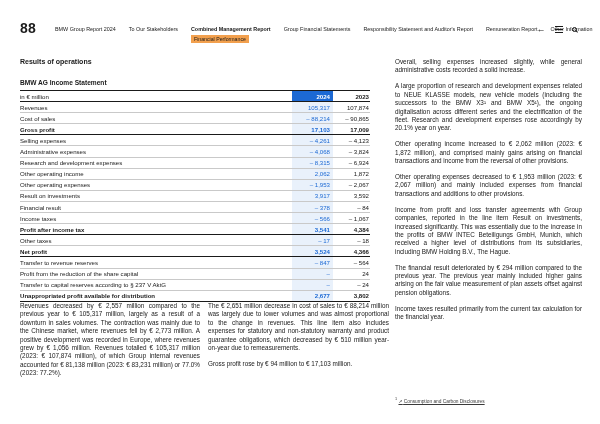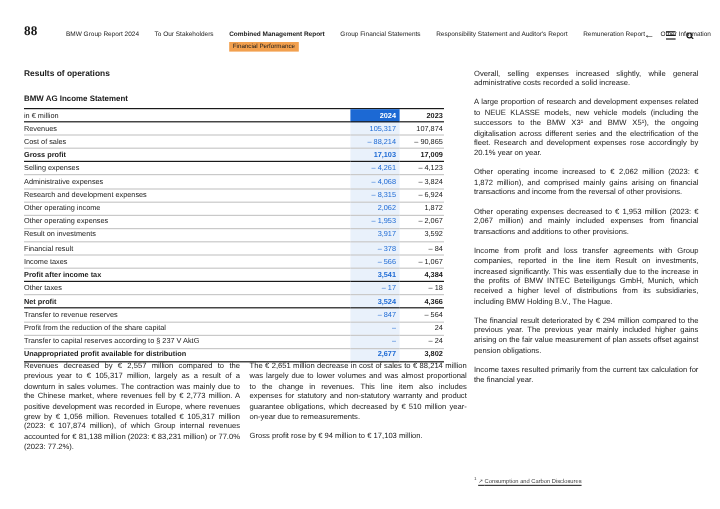--- a/index.html
+++ b/index.html
@@ -7,21 +7,21 @@
     --lightblue:#e9f1fb;
     --orange:#f2a04e;
     --ink:#1a1a1a;
     --rule:#c9c9c9;
   }
   *{margin:0;padding:0;box-sizing:border-box;}
   html,body{width:600px;height:424px;overflow:hidden;background:#fff;
     font-family:"Liberation Sans","DejaVu Sans",sans-serif;color:var(--ink);}
   
   #header{position:absolute;left:0;top:0;width:600px;height:50px;background:#fff;}
-  #page-number{position:absolute;left:20px;top:20px;font-size:11px;font-weight:bold;letter-spacing:.2px;font-family:Liberation Serif, serif;}
+  #page-number{position:absolute;left:20px;top:20px;font-size:14px;font-weight:bold;letter-spacing:.2px;}
   #top-nav{position:absolute;left:55px;top:26px;display:flex;gap:13px;align-items:flex-start;}
   .nav-item{display:flex;flex-direction:column;align-items:flex-start;font-size:5.4px;line-height:6px;cursor:pointer;white-space:nowrap;}
   .nav-item.active span:first-child{font-weight:bold;}
   .nav-badge{margin-top:2.5px;background:var(--orange);color:var(--ink);font-size:5.2px;line-height:6px;padding:1px 3px 1.5px;}
   #header-icons{position:absolute;right:23px;top:26px;display:flex;gap:9px;align-items:center;}
   .icon-back{font-size:9px;font-weight:bold;line-height:7px;cursor:pointer;}
   .icon-menu{width:8px;height:6.5px;border-top:1.4px solid var(--ink);border-bottom:1.4px solid var(--ink);position:relative;cursor:pointer;}
   .icon-menu::after{content:'';position:absolute;left:0;right:0;top:1.7px;border-top:1.4px solid var(--ink);}
   .icon-search{width:5.5px;height:5.5px;border:1.3px solid var(--ink);border-radius:50%;position:relative;cursor:pointer;}
   .icon-search::after{content:'';position:absolute;width:3.4px;height:1.4px;background:var(--ink);transform:rotate(40deg);right:-2.6px;bottom:-0.8px;border-radius:1px;}

